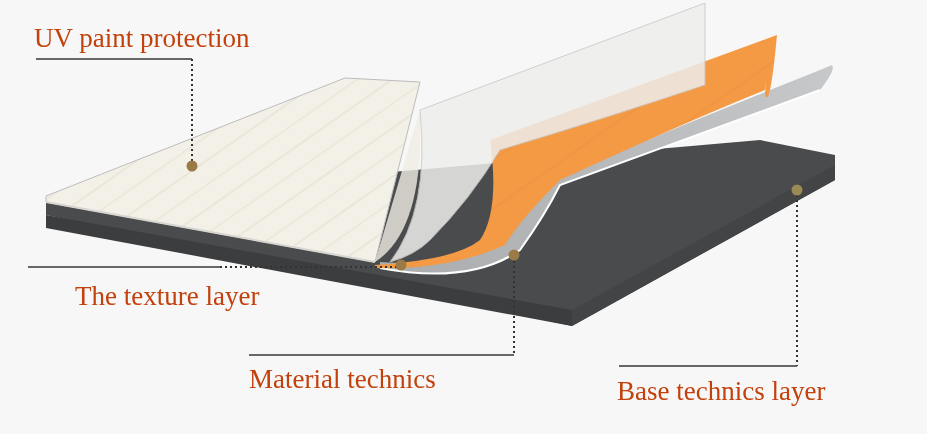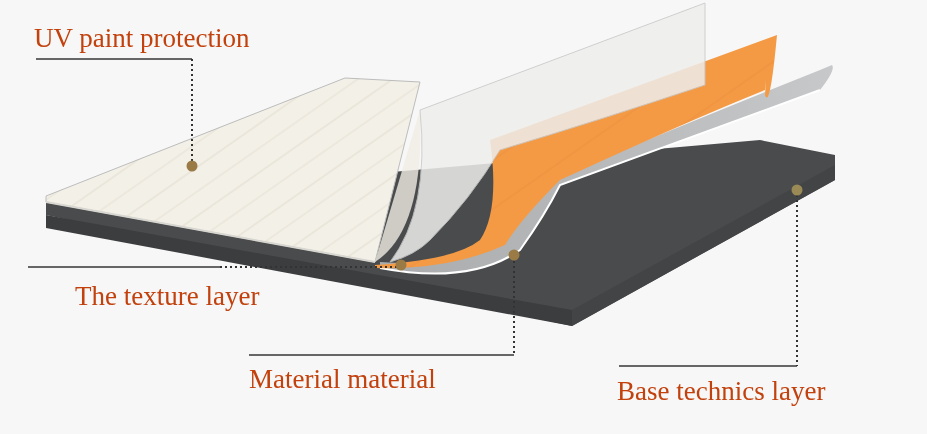--- a/index.html
+++ b/index.html
@@ -85,14 +85,14 @@
 
   <g>
     <line x1="619" y1="366" x2="797" y2="366" stroke="#666" stroke-width="2"></line>
     <line x1="797" y1="190" x2="797" y2="366" stroke="#333" stroke-width="2" stroke-dasharray="2,3"></line>
     <circle cx="797" cy="190" r="5.5" fill="#9a8a55"></circle>
   </g>
 </svg>
 
 <div id="lbl-uv" class="label">UV paint protection</div>
 <div id="lbl-texture" class="label">The texture layer</div>
-<div id="lbl-technics" class="label">Material material</div>
+<div id="lbl-technics" class="label">Material technics</div>
 <div id="lbl-base" class="label">Base technics layer</div>
 
 </body></html>

